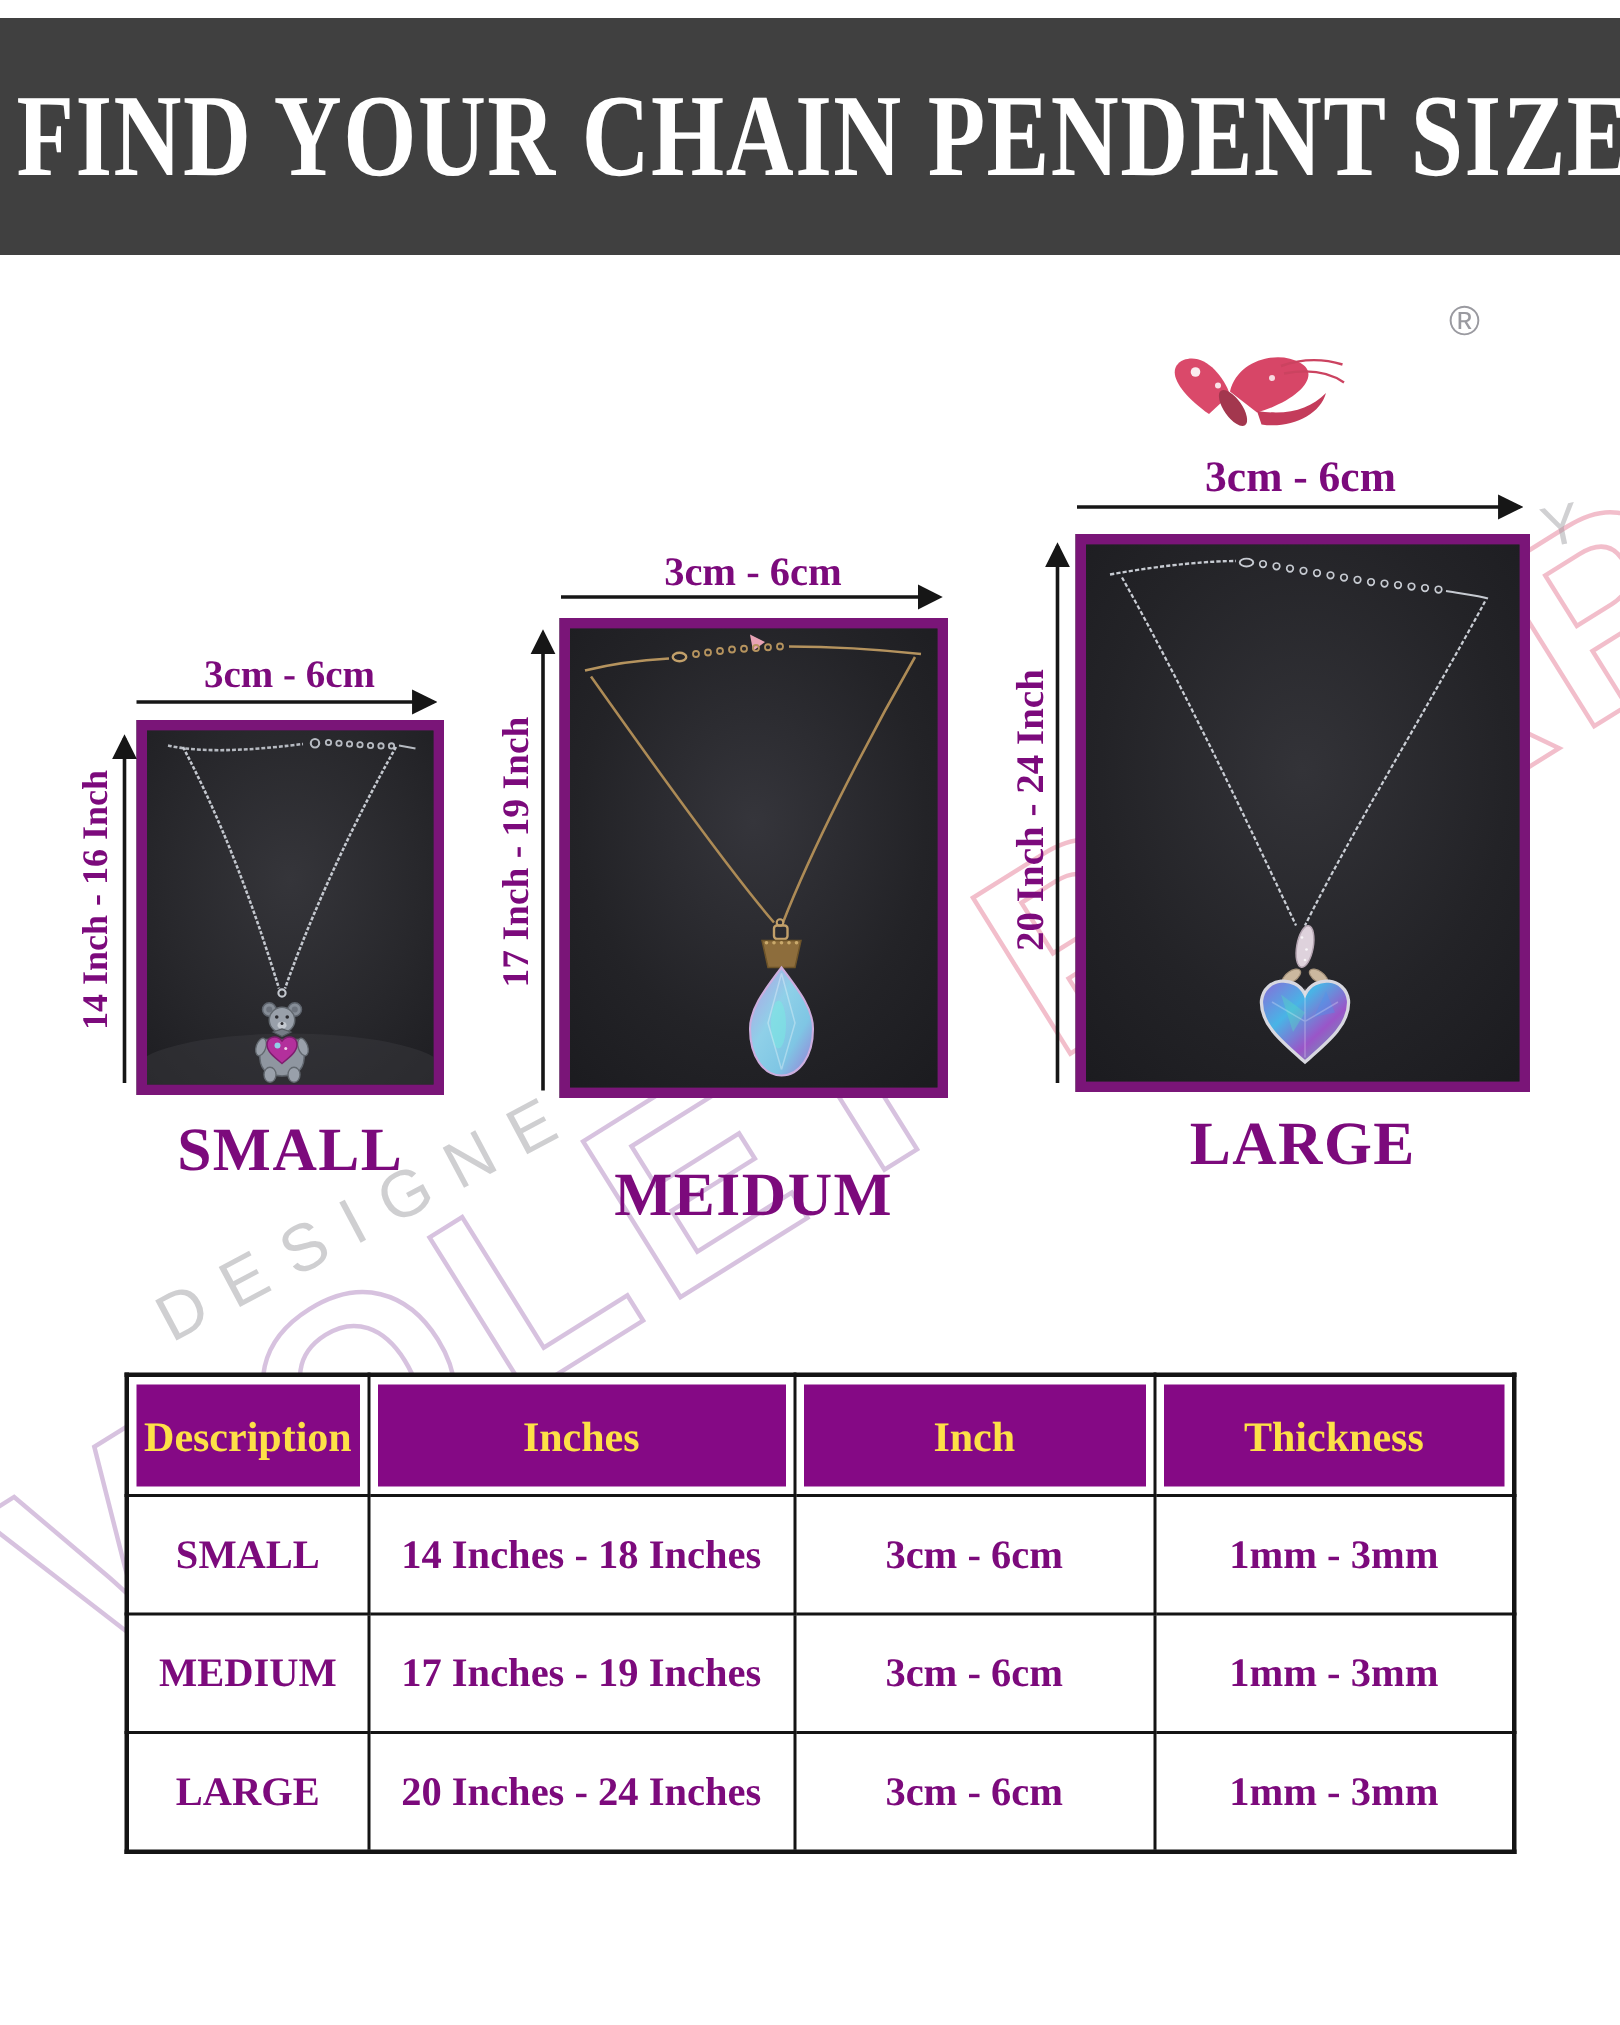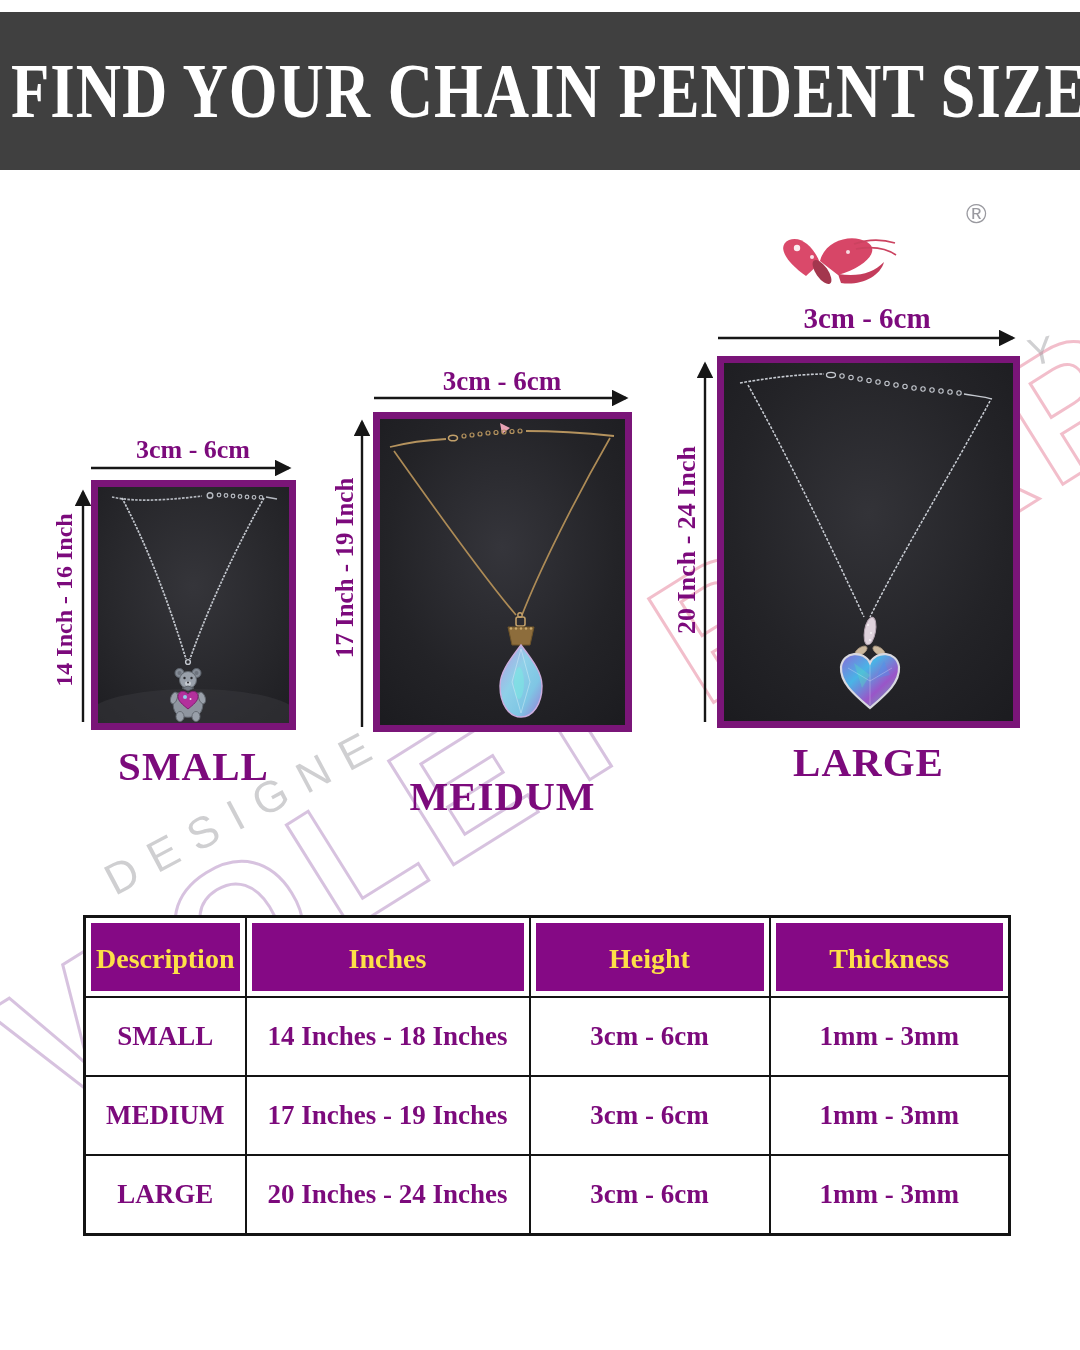--- a/index.html
+++ b/index.html
@@ -274,21 +274,21 @@
       </colgroup>
     <thead>
       <tr>
         <th>
             <span class="hfill">Description</span>
           </th>
         <th>
             <span class="hfill">Inches</span>
           </th>
         <th>
-            <span class="hfill">Height</span>
+            <span class="hfill">Inch</span>
           </th>
         <th>
             <span class="hfill">Thickness</span>
           </th>
       </tr>
     </thead>
     <tbody>
       <tr>
         <td>SMALL</td>
         <td>14 Inches - 18 Inches</td>

